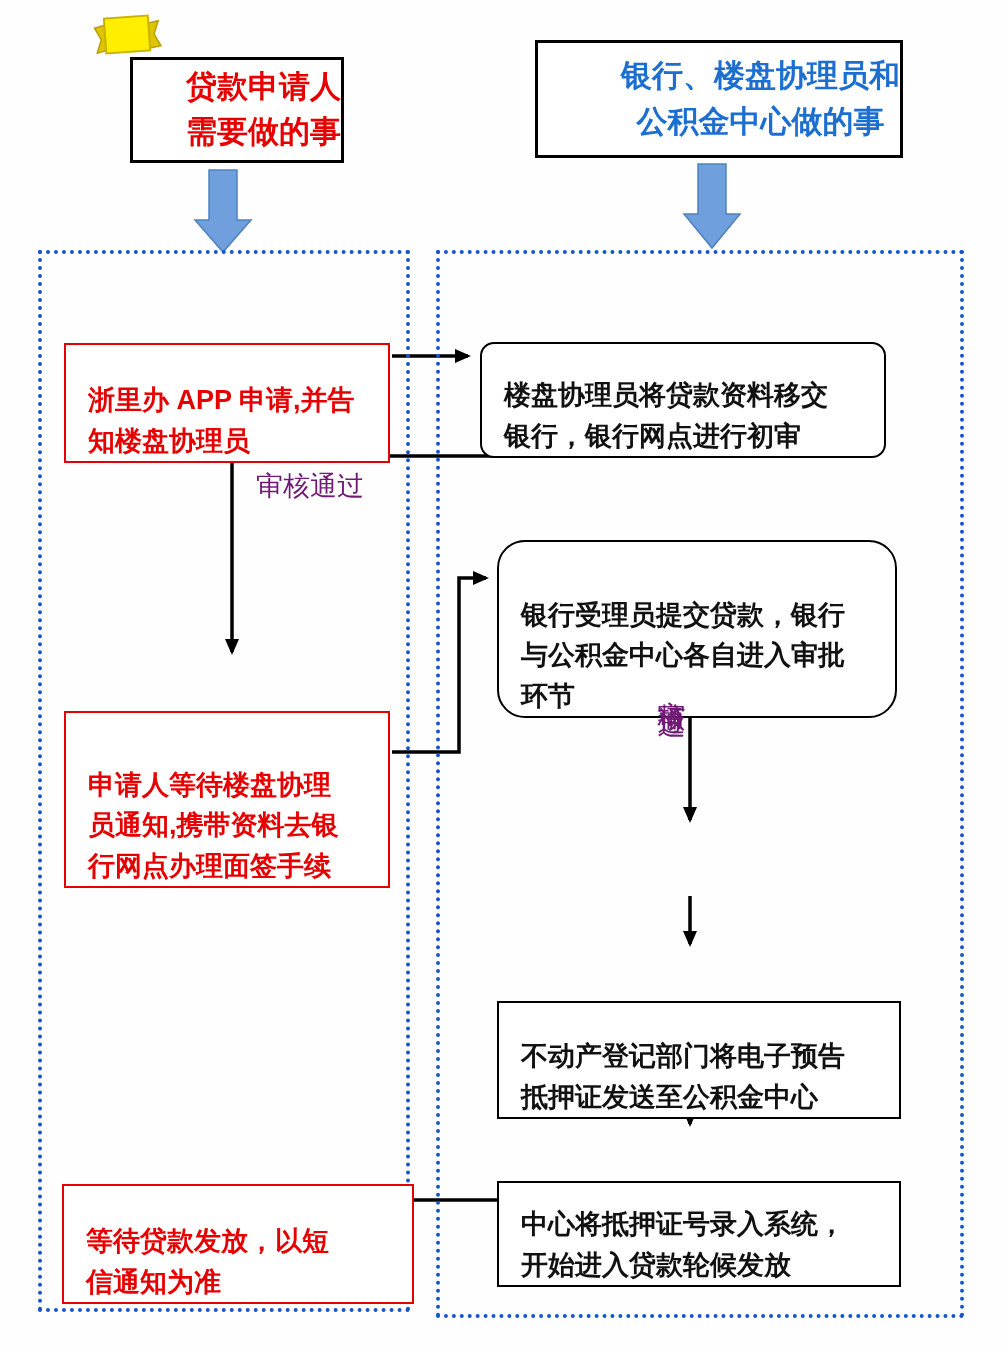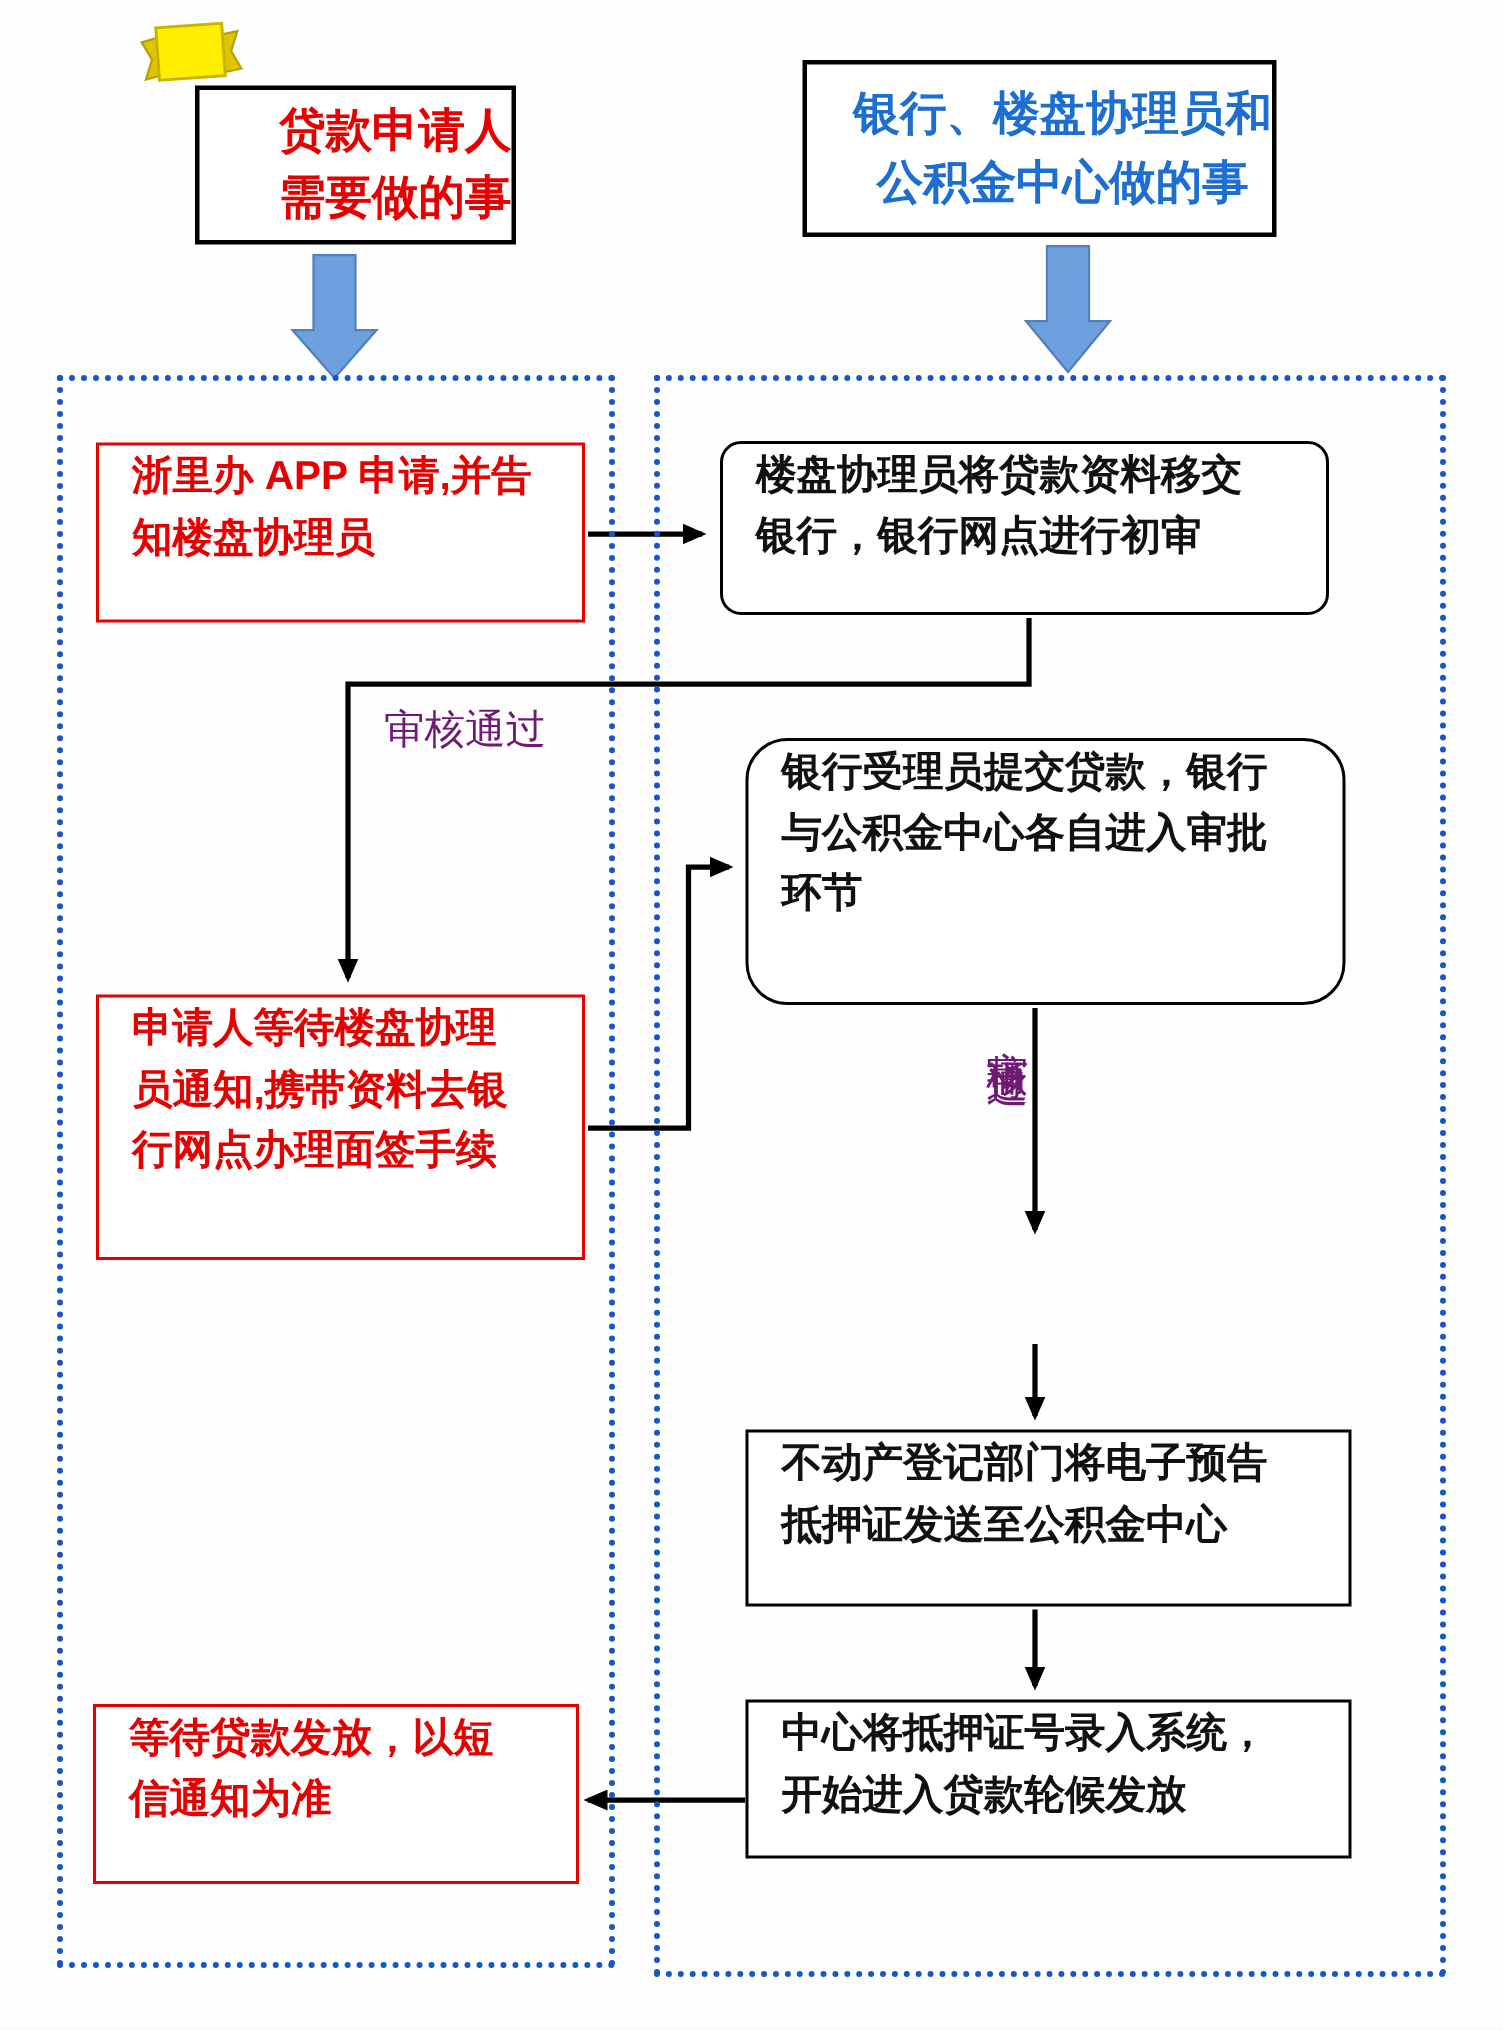--- a/index.html
+++ b/index.html
@@ -16,34 +16,34 @@
   }
   .lane-left  { left:38px;  top:250px; width:372px; height:1062px; }
   .lane-right { left:436px; top:250px; width:528px; height:1068px; }
 
   .hdr {
     position:absolute; border:3px solid #000; background:#fff;
     display:flex; align-items:center; justify-content:flex-end;
     text-align:center; font-weight:bold; white-space:pre-line;
   }
   .hdr-left  { left:130px; top:57px; width:214px; height:106px; color:#e60000; font-size:31px; line-height:1.45; }
-  .hdr-right { left:535px; top:40px;  width:316px; height:118px; color:#1c6fd1; font-size:31px; line-height:1.5; }
+  .hdr-right { left:535px; top:40px;  width:368px; height:118px; color:#1c6fd1; font-size:31px; line-height:1.5; }
 
   .box {
     position:absolute; background:#fff; font-weight:bold;
-    display:flex; align-items:flex-start; justify-content:flex-start;
-    padding:0 16px 0 22px; font-size:27px; line-height:1.5;
+    display:flex; align-items:flex-end; justify-content:flex-start;
+    padding:0 16px 0 22px; font-size:27px; line-height:1.5;margin-top:48px;
   }
   .box span { white-space:pre-line; display:block; }
   .box.red { border:2.5px solid #e60000; color:#e60000; }
   .box.blk { border:2.5px solid #000;    color:#111; }
 
   .l1 { left:64px;  top:295px;  width:326px; height:120px; }
   .l2 { left:64px;  top:663px;  width:326px; height:177px; }
-  .l3 { left:62px;  top:1136px; width:324px; height:120px; }
+  .l3 { left:62px;  top:1136px; width:352px; height:120px; }
   .r1 { left:480px; top:294px;  width:406px; height:116px;border-radius:14px; }
   .r2 { left:497px; top:492px;  width:400px; height:178px;border-radius:28px; }
   .r3 { left:497px; top:830px;  width:400px; height:64px;  }
   .r4 { left:497px; top:953px;  width:404px; height:118px; }
   .r5 { left:497px; top:1133px; width:404px; height:106px; }
 
   .lbl { position:absolute; font-weight:normal; color:#701a75; font-size:27px; }
   .lbl-h { left:256px; top:468px; width:150px; height:34px; }
   .lbl-v {
     left:650px; top:678px; width:40px; height:160px;

